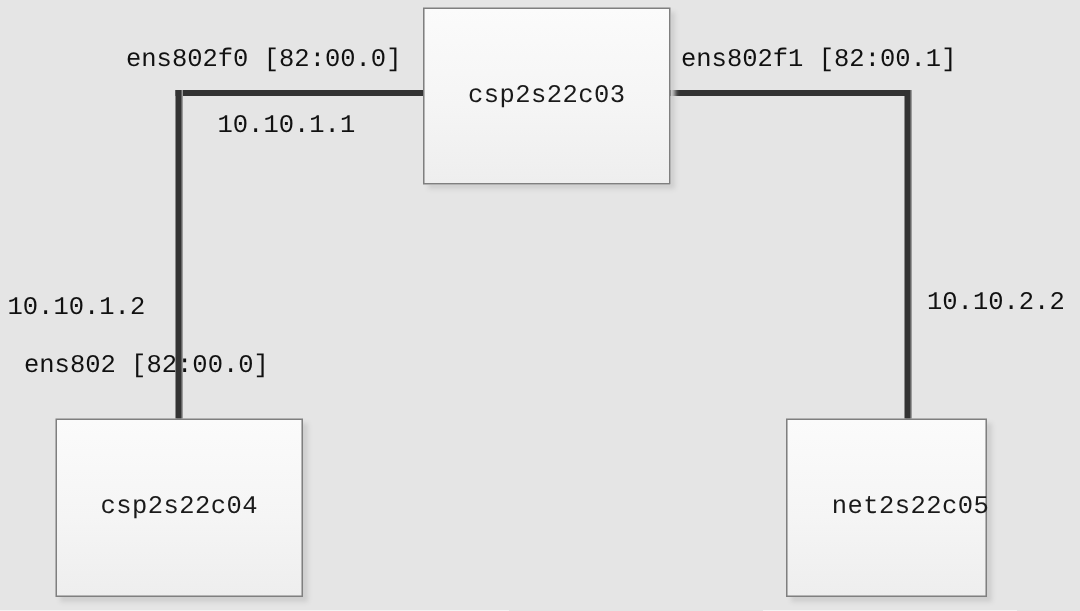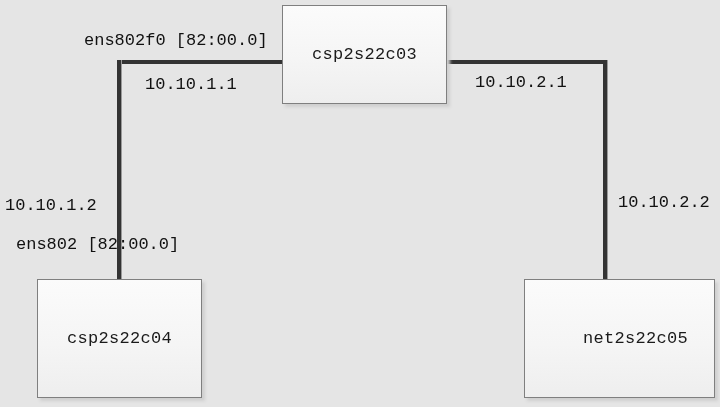--- a/index.html
+++ b/index.html
@@ -26,23 +26,23 @@
     align-items: center;
     justify-content: center;
     z-index: 4;
   }
   .node-label {
     font-size: 17px;
     color: #1a1a1a;
     letter-spacing: 0.3px;
     white-space: pre;
   }
-  #node-csp2s22c03 { left: 282px; top: 5px;   width: 165px; height: 99px; }
+  #node-csp2s22c03 { left: 282px; top: 5px;   width: 165px; height: 118px; }
   #node-csp2s22c04 { left: 37px;  top: 279px; width: 165px; height: 119px; }
-  #node-net2s22c05 { left: 524px; top: 279px; width: 191px; height: 119px; padding-left: 32px; }
+  #node-net2s22c05 { left: 524px; top: 279px; width: 134px; height: 119px; padding-left: 32px; }
 
   
   .link-seg {
     position: absolute;
     background: #333333;
     z-index: 3;
   }
   #link-left-h  { left: 117px; top: 60px; width: 165px; height: 4px; }
   #link-left-v  { left: 117px; top: 60px; width: 4px;  height: 219px; box-shadow: 1px 0 0 #9a9a9a; }
   #link-right-h { left: 447px; top: 60px; width: 160px; height: 4px; }
@@ -75,21 +75,21 @@
   <div class="link-seg" id="link-left-v"></div>
 
   <div class="link-seg" id="link-right-h"></div>
   <div class="link-seg" id="link-right-v"></div>
 
   <div class="label" id="label-link1-if-a">ens802f0 [82:00.0]</div>
   <div class="label" id="label-link1-ip-a">10.10.1.1</div>
   <div class="label" id="label-link1-ip-b">10.10.1.2</div>
   <div class="label" id="label-link1-if-b">ens802 [82:00.0]</div>
 
-  <div class="label" id="label-link2-ip-a">10.10.2.1</div>
+  <div class="label" id="label-link2-if-a">ens802f1 [82:00.1]</div>
   <div class="label" id="label-link2-ip-b">10.10.2.2</div>
 
   <div class="node" id="node-csp2s22c03">
     <span class="node-label">csp2s22c03</span>
   </div>
 
   <div class="node" id="node-csp2s22c04">
     <span class="node-label">csp2s22c04</span>
   </div>
 

